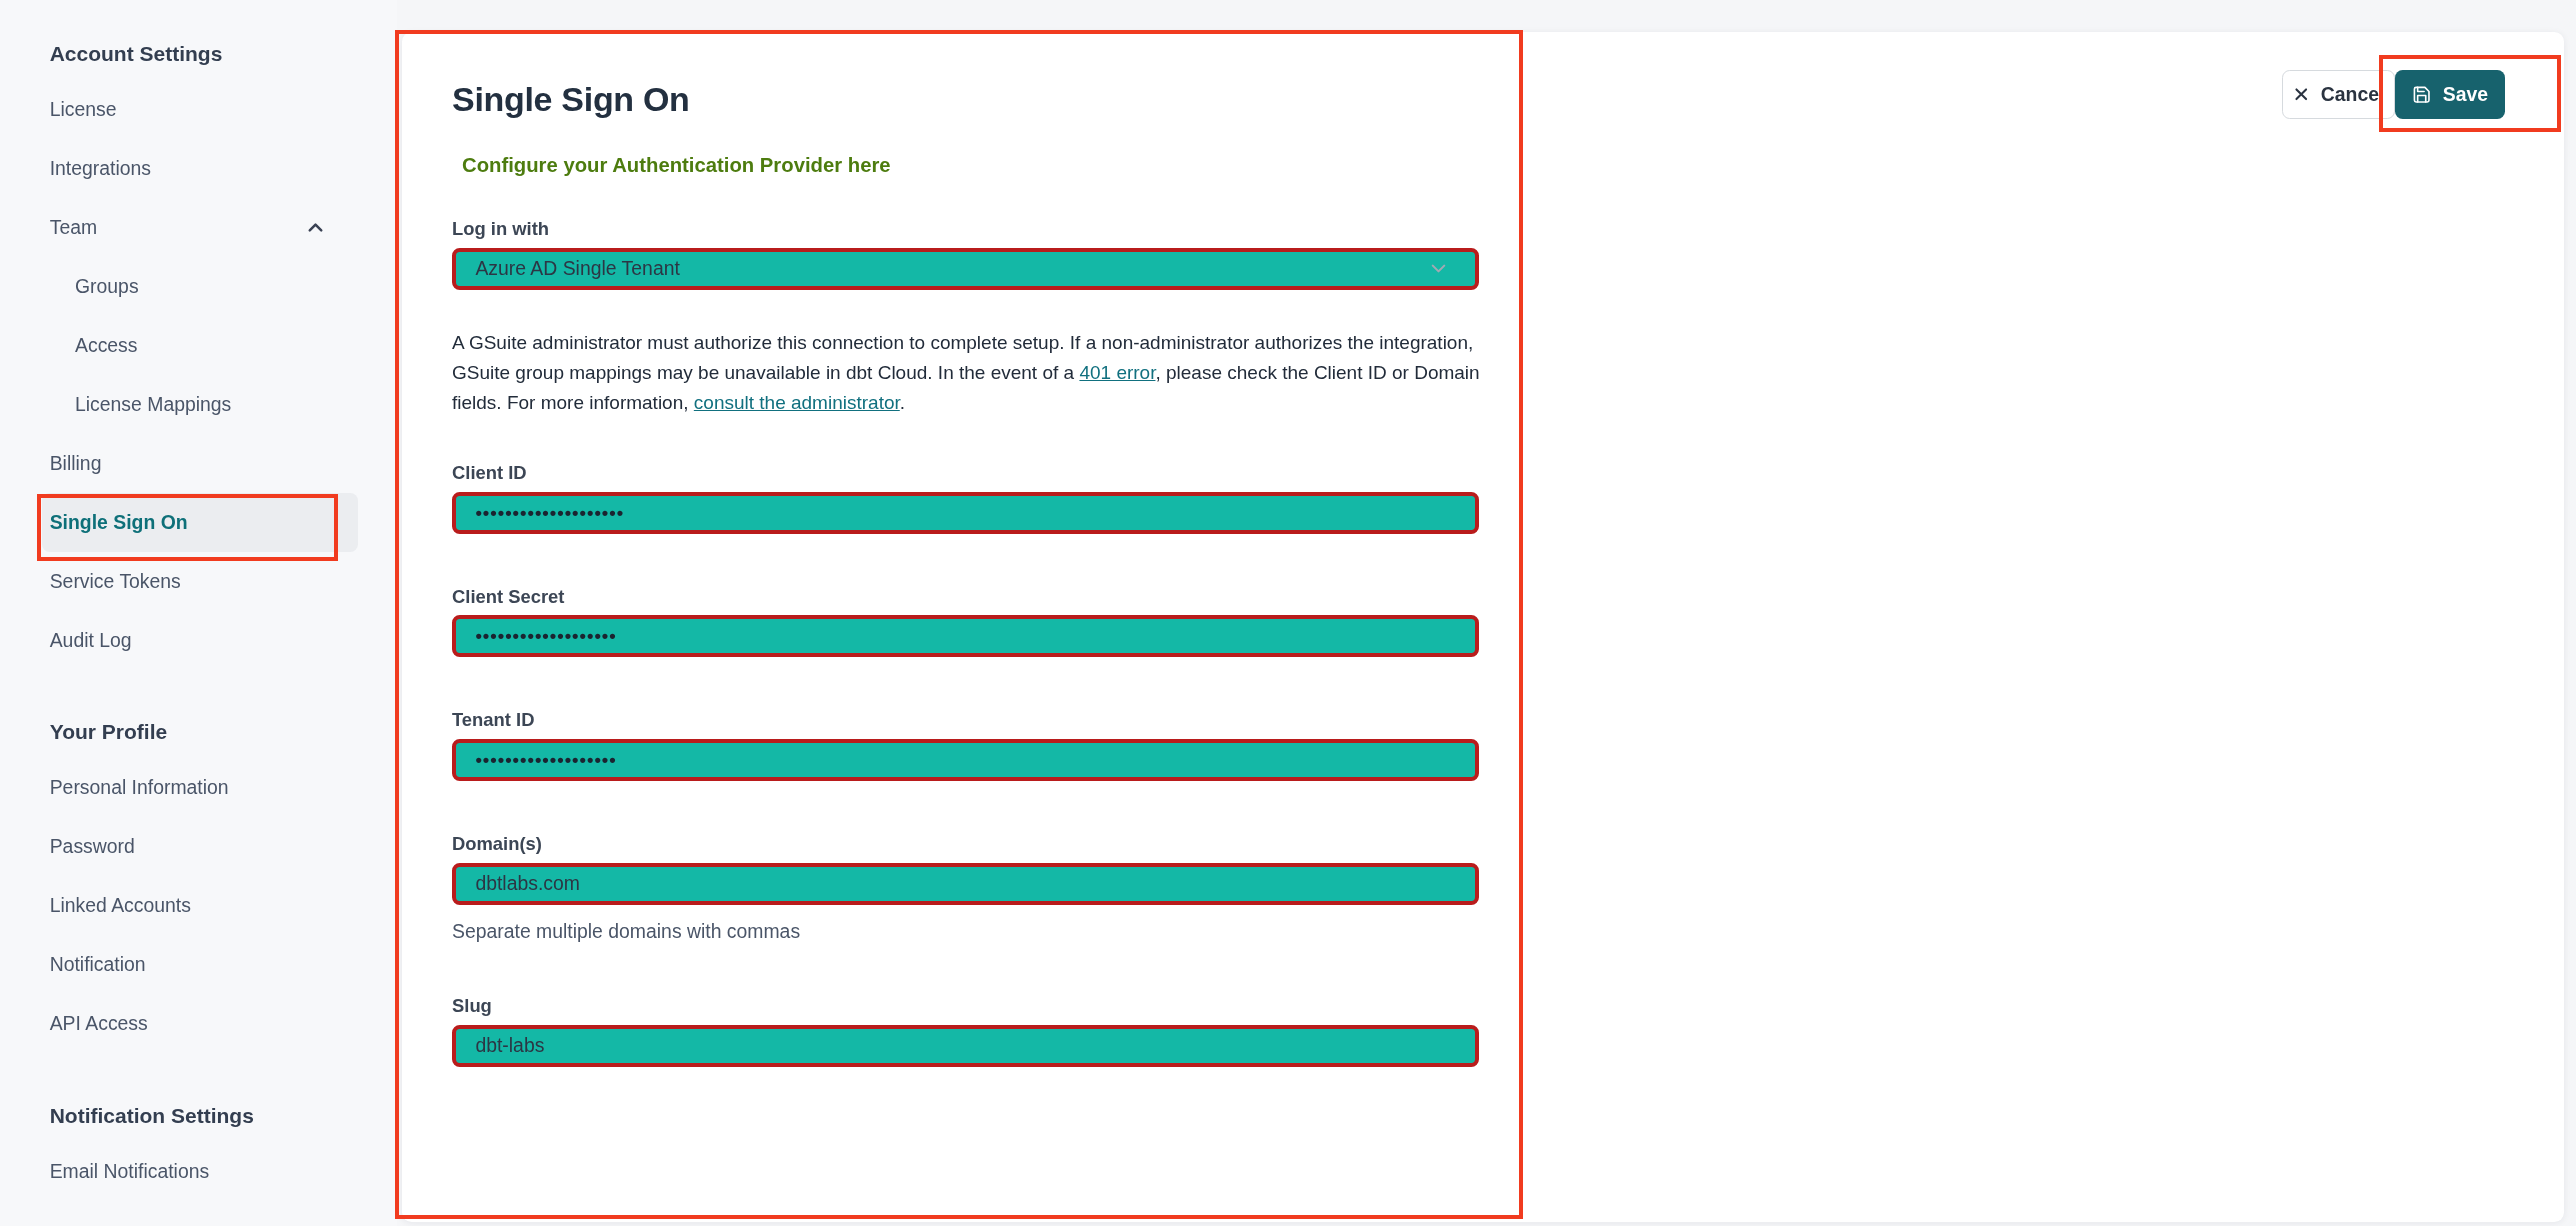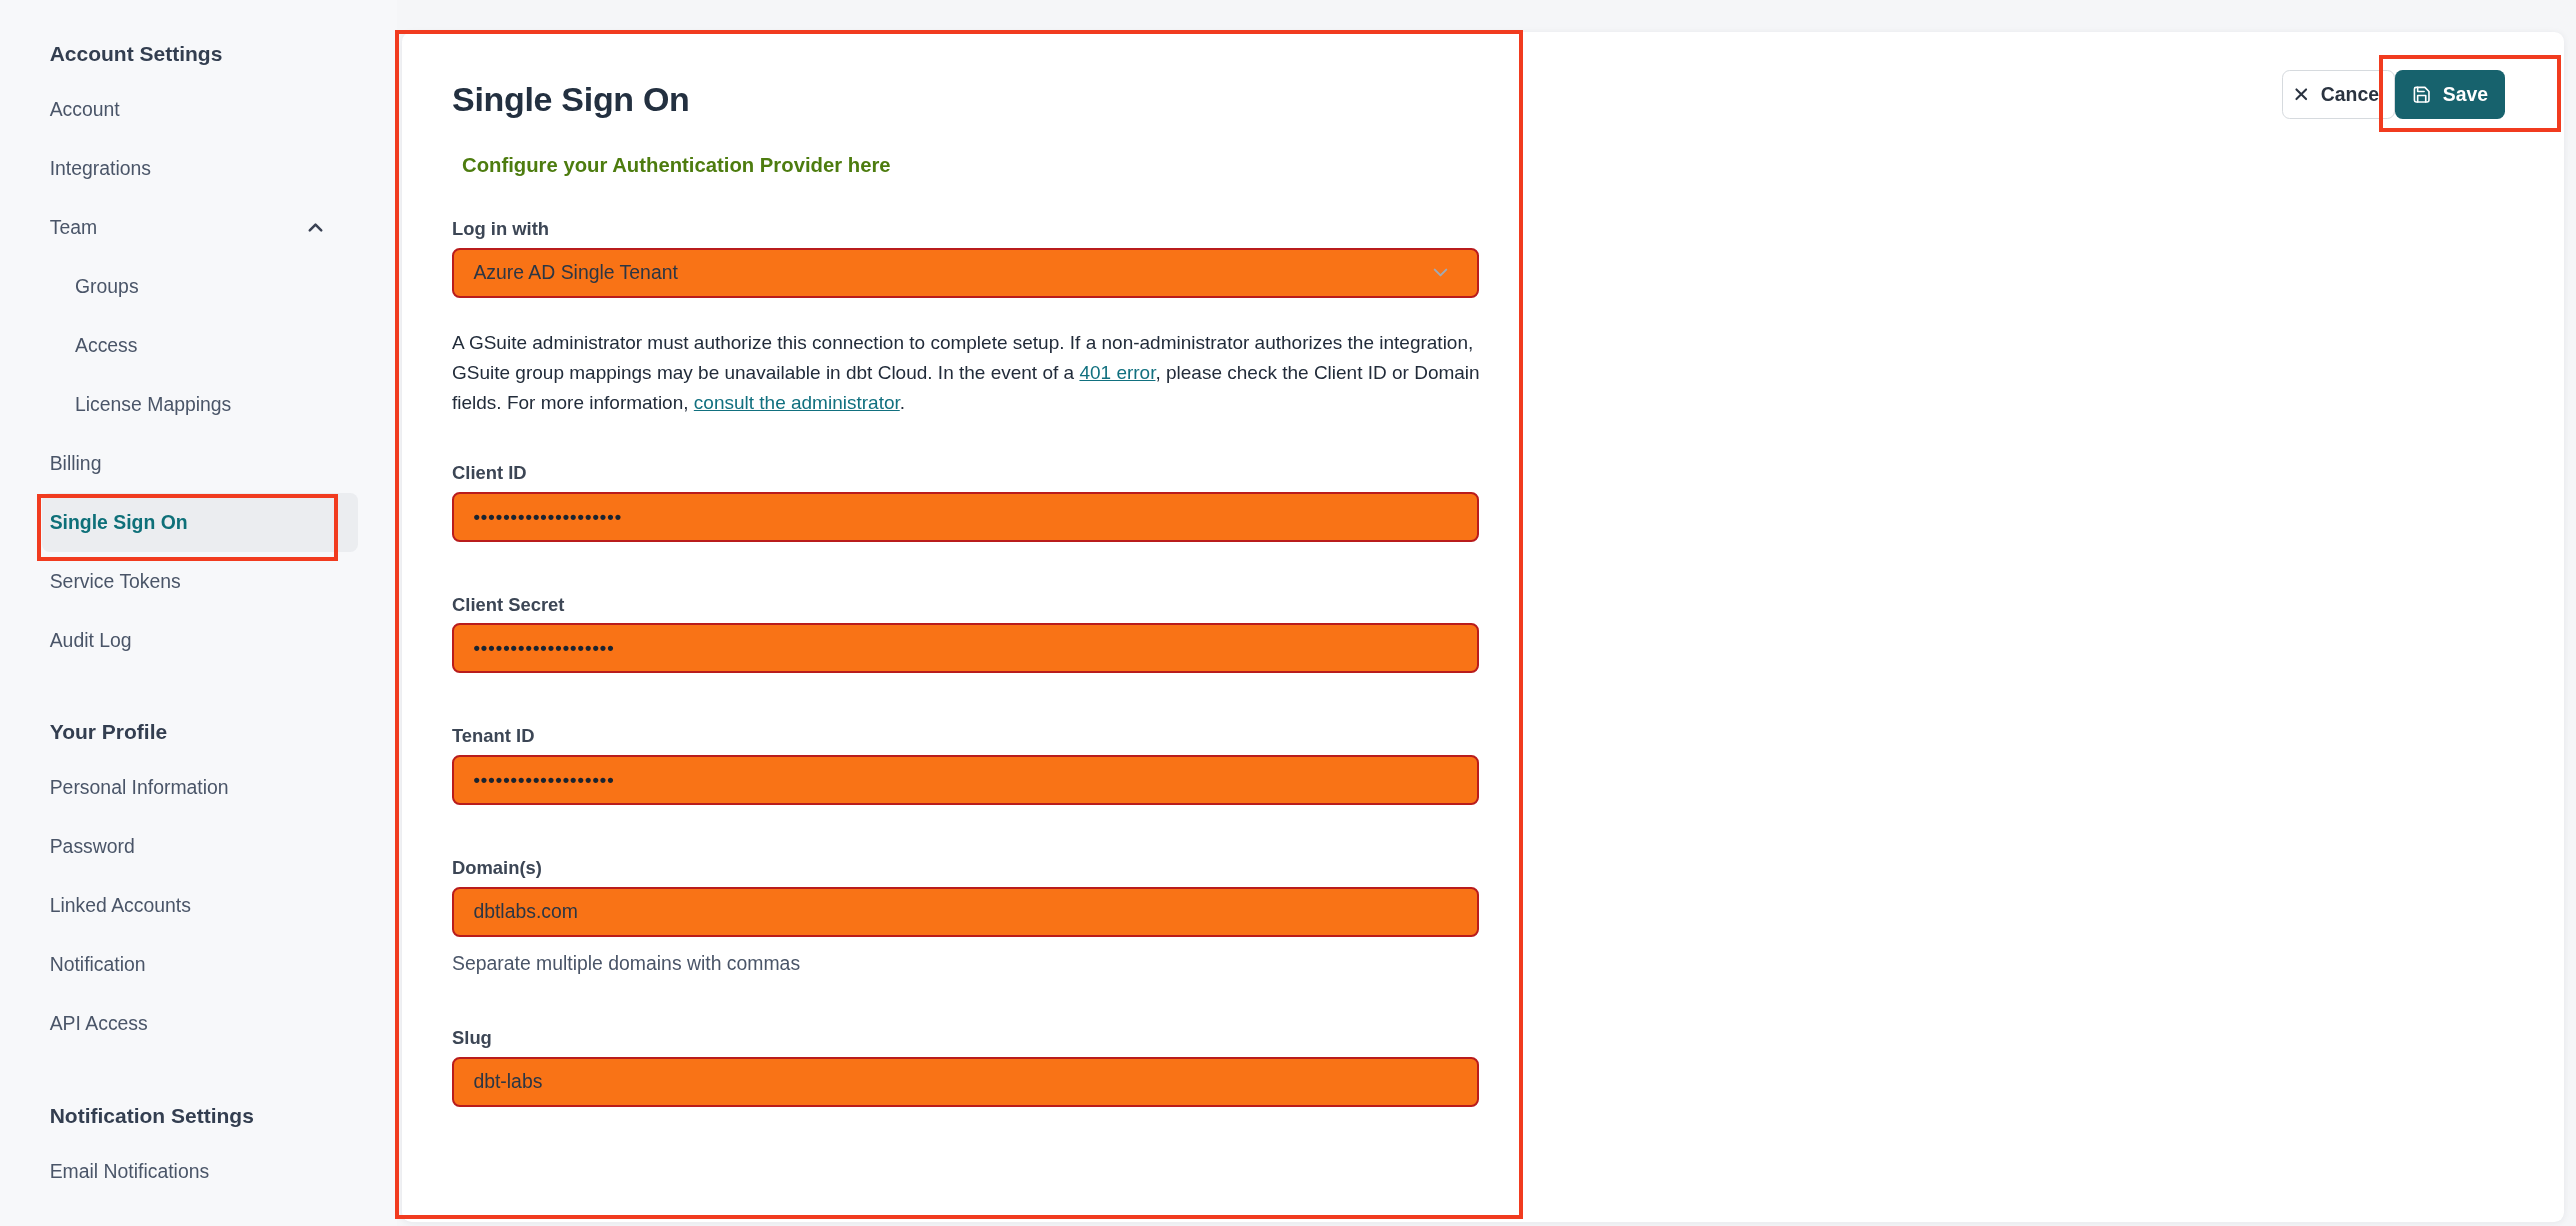--- a/index.html
+++ b/index.html
@@ -50,22 +50,22 @@
   }
   .page-subtitle {
     position: absolute; left: 60px; top: 122px;
     font-size: 20.3px; color: #4d7c0f; font-weight: bold;
   }
 
   .field-label {
     font-size: 18.4px; font-weight: 700; color: #3c4655; margin-bottom: 7.7px;
   }
   .text-input, .select {
-    width: 1027px; height: 50px;
-    border: 2px solid #b91c1c; border-radius: 7.7px; background: #f97316;
+    width: 1027px; height: 42px;
+    border: 4px solid #b91c1c; border-radius: 7.7px; background: #14b8a6;
     font-family: "Liberation Sans", "DejaVu Sans", sans-serif;
     font-size: 19.4px; color: #2c3644; padding: 0 19.4px;
     outline: none; display: block;
   }
   .text-input.masked { font-size: 18.4px; letter-spacing: 1px; color: #1b2430; font-weight: 700; }
 
   .login-group { position: absolute; left: 50px; top: 186px; }
   .select { display: flex; align-items: center; cursor: pointer; }
   .select .sel-value { flex: 1; }
   .select .chev-down { display: flex; align-items: center; margin-right: 5.8px; }
@@ -109,21 +109,21 @@
   svg { display: block; }
 </style>
 </head>
 <body>
 
 <div class="screen">
 
   <aside class="sidebar" id="sidebar">
       <div class="side-header">Account Settings</div>
       <div class="side-item">
-        <span>Account</span>
+        <span>License</span>
       </div>
       <div class="side-item">
         <span>Integrations</span>
       </div>
       <div class="side-item">
         <span>Team</span>
         <span class="spacer"></span>
         <span class="chev">
           <svg width="23" height="23" viewBox="0 0 24 24" fill="none" stroke="#3a4254" stroke-width="2.6" stroke-linecap="round" stroke-linejoin="round">
             <polyline points="6 15 12 9 18 15"></polyline>

